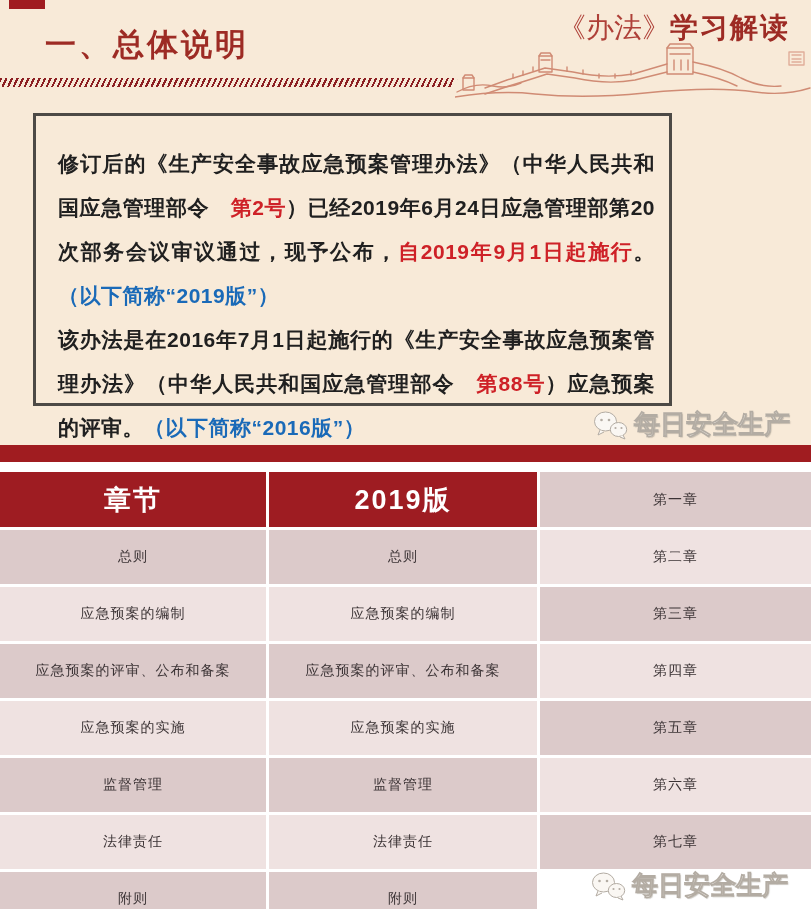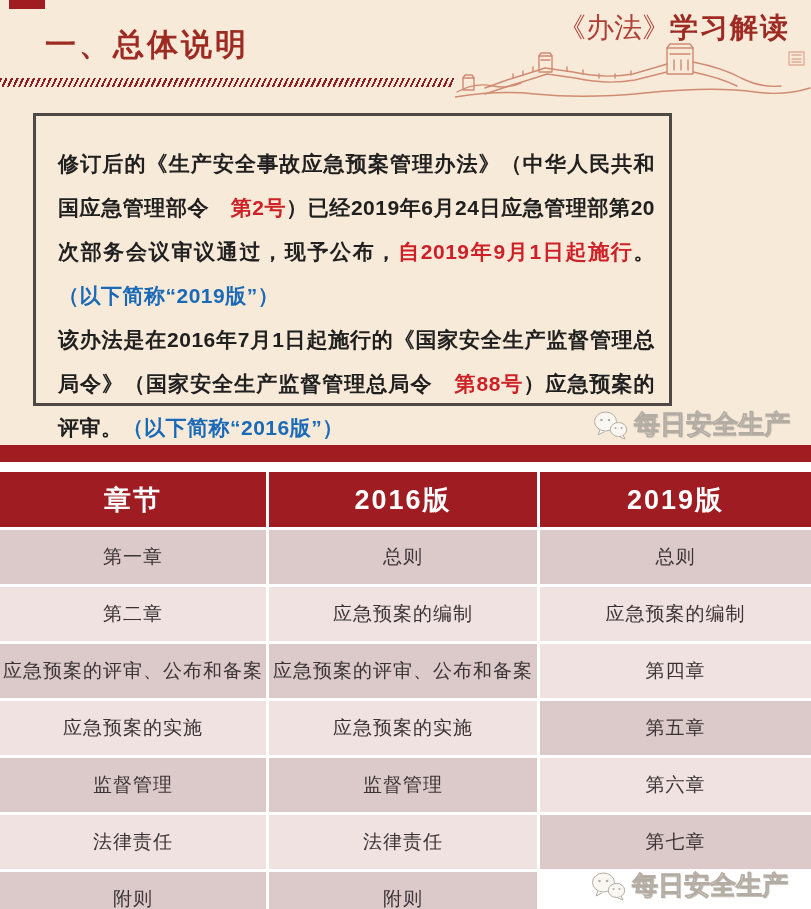--- a/index.html
+++ b/index.html
@@ -70,21 +70,21 @@
     grid-template-rows:55px repeat(7,54px);
     column-gap:3px;row-gap:3px;
   }
   .th{
     background:var(--accent);color:#ffffff;
     display:flex;align-items:center;justify-content:center;
     font-size:27px;font-weight:700;letter-spacing:2px;
   }
   .td{
     display:flex;align-items:center;justify-content:center;
-    font-size:19px;font-weight:500;color:var(--cell-text);letter-spacing:1px;
+    font-size:14px;font-weight:500;color:var(--cell-text);letter-spacing:1px;
   }
   .td.dark{background:var(--row-dark);}
   .td.light{background:var(--row-light);}
 </style>
 </head>
 <body>
 
 <div class="corner-mark"></div>
 
 <h1 class="page-title">一、总体说明</h1>
@@ -108,21 +108,21 @@
     <path d="M212,10 l3,-4 20,0 3,4 M215,16 l20,0 M219,22 l0,10 M226,22 l0,10 M233,22 l0,10"></path>
     <path d="M238,24 Q268,30 286,40 Q306,50 326,48"></path>
     <path d="M238,34 Q266,40 282,48"></path>
     <rect x="334" y="14" width="15" height="13" stroke="#e0ad99"></rect>
     <path d="M337,17 l9,0 M337,21 l9,0 M337,24 l9,0" stroke="#e0ad99"></path>
   </g>
 </svg>
 
 <div class="intro-box" id="introBox">
     <p><span class="seg-normal">修订后的《生产安全事故应急预案管理办法》（中华人民共和国应急管理部令　</span><span class="seg-red">第2号</span><span class="seg-normal">）已经2019年6月24日应急管理部第20次部务会议审议通过，现予公布，</span><span class="seg-red-bold">自2019年9月1日起施行</span><span class="seg-normal">。</span><span class="seg-blue-bold">（以下简称“2019版”）</span></p>
-    <p><span class="seg-normal">该办法是在2016年7月1日起施行的《国家安全生产监督管理总局令》（国家安全生产监督管理总局令　</span><span class="seg-red-bold">第88号</span><span class="seg-normal">）应急预案的评审。</span><span class="seg-blue-bold">（以下简称“2016版”）</span></p>
+    <p><span class="seg-normal">该办法是在2016年7月1日起施行的《生产安全事故应急预案管理办法》（中华人民共和国应急管理部令　</span><span class="seg-red-bold">第88号</span><span class="seg-normal">）应急预案的评审。</span><span class="seg-blue-bold">（以下简称“2016版”）</span></p>
   </div>
 
 <div class="wm wm-top">
   <svg width="36" height="30" viewBox="0 0 36 30">
     <ellipse cx="13.5" cy="11.5" rx="11" ry="9.5" fill="#faf7f3" stroke="#b3aca3"></ellipse>
     <path d="M8,20 l-2,5 6,-3" fill="#faf7f3" stroke="#b3aca3"></path>
     <circle cx="9.5" cy="10" r="1.3" fill="#b3aca3"></circle>
     <circle cx="17" cy="10" r="1.3" fill="#b3aca3"></circle>
     <ellipse cx="26.5" cy="19.5" rx="8.2" ry="7" fill="#faf7f3" stroke="#b3aca3"></ellipse>
     <path d="M31,25 l2,4 -5,-2" fill="#faf7f3" stroke="#b3aca3"></path>
@@ -130,28 +130,28 @@
     <circle cx="29.5" cy="18" r="1.1" fill="#b3aca3"></circle>
   </svg>
   <span>每日安全生产</span>
 </div>
 
 <div class="band"></div>
 
 <div class="table-wrap">
   <div class="grid" id="grid">
       <div class="th">章节</div>
-      <div class="th">2016版</div>
       <div class="th">2019版</div>
       <div class="td dark">第一章</div>
       <div class="td dark">总则</div>
       <div class="td dark">总则</div>
       <div class="td light">第二章</div>
       <div class="td light">应急预案的编制</div>
       <div class="td light">应急预案的编制</div>
+      <div class="td dark">第三章</div>
       <div class="td dark">应急预案的评审、公布和备案</div>
       <div class="td dark">应急预案的评审、公布和备案</div>
       <div class="td light">第四章</div>
       <div class="td light">应急预案的实施</div>
       <div class="td light">应急预案的实施</div>
       <div class="td dark">第五章</div>
       <div class="td dark">监督管理</div>
       <div class="td dark">监督管理</div>
       <div class="td light">第六章</div>
       <div class="td light">法律责任</div>

